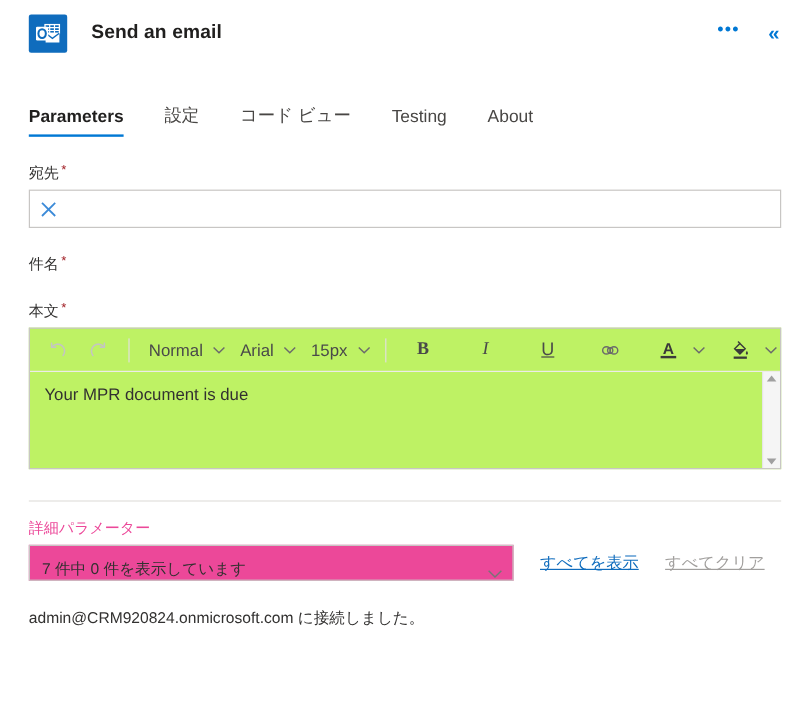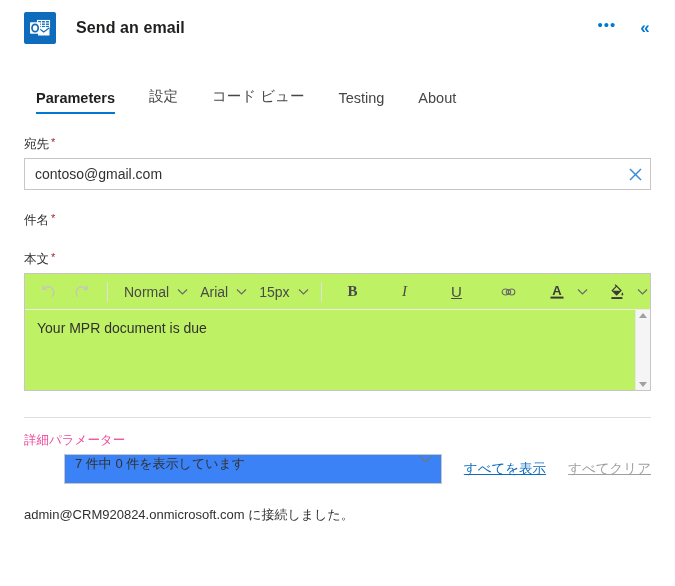--- a/index.html
+++ b/index.html
@@ -78,21 +78,20 @@
     font-size: 14.5px;
     color: #484644;
     padding: 0 0 8px 0;
     margin-right: 34px;
     cursor: pointer;
     white-space: nowrap;
   }
   .tab.active {
     color: #201f1e;
     font-weight: bold;
-    margin-left: 12px;
   }
   .tab.active::after {
     content: "";
     position: absolute;
     left: 0;
     right: 0;
     bottom: 0;
     height: 2.5px;
     background: #0078d4;
   }
@@ -235,26 +234,25 @@
   .adv-label {
     font-size: 12.5px;
     color: #ec4899;
     margin-bottom: 5px;
   }
   .adv-row { display: flex; align-items: center; }
   .adv-select {
     width: 404px;
     height: 30px;
     border: 1px solid #c8c6c4;
-    background: #3b82f6;
-    display: flex;
-    align-items: flex-start;
-    box-sizing: border-box;
-    cursor: pointer;
-    margin-left: 40px;
+    background: #ec4899;
+    display: flex;
+    align-items: flex-end;
+    box-sizing: border-box;
+    cursor: pointer;
   }
   .adv-select .sel-text {
     flex: 1 1 auto;
     font-size: 13px;
     color: #323130;
     padding-left: 10px;
     white-space: nowrap;
     overflow: hidden;
   }
   .adv-select .sel-chev {
@@ -321,21 +319,20 @@
   <div class="tab">コード ビュー</div>
   <div class="tab">Testing</div>
   <div class="tab">About</div>
 </div>
 
 <div class="form">
 
   <div class="field">
     <span class="field-label"><span>宛先</span><span class="req">*</span></span>
     <div class="input-wrap">
-      <div class="value">contoso@gmail.com</div>
       <div class="clear-btn">
         <svg width="13" height="13" viewBox="0 0 13 13" aria-hidden="true">
           <line x1="1" y1="1" x2="12" y2="12" stroke="#3b8ad8" stroke-width="1.5"></line>
           <line x1="12" y1="1" x2="1" y2="12" stroke="#3b8ad8" stroke-width="1.5"></line>
         </svg>
       </div>
     </div>
   </div>
 
   <div class="field">

